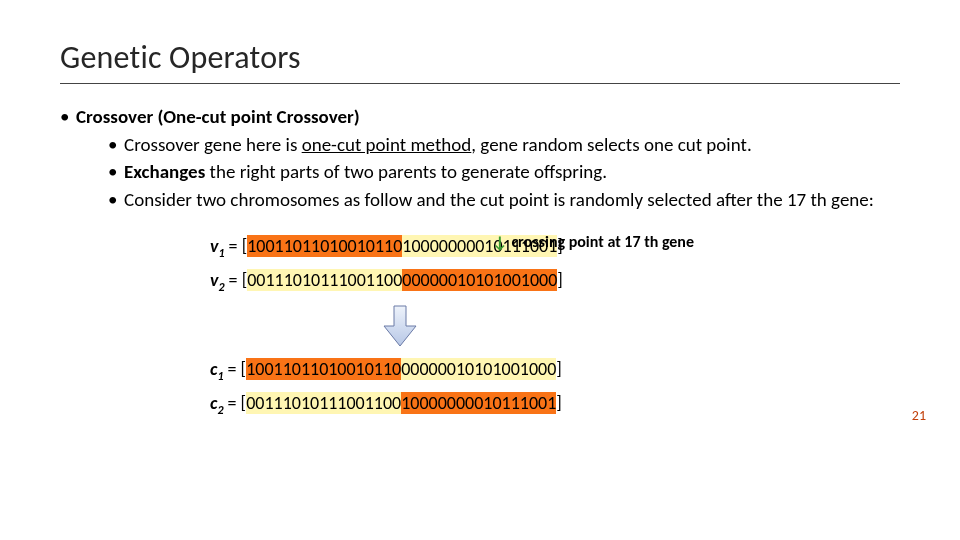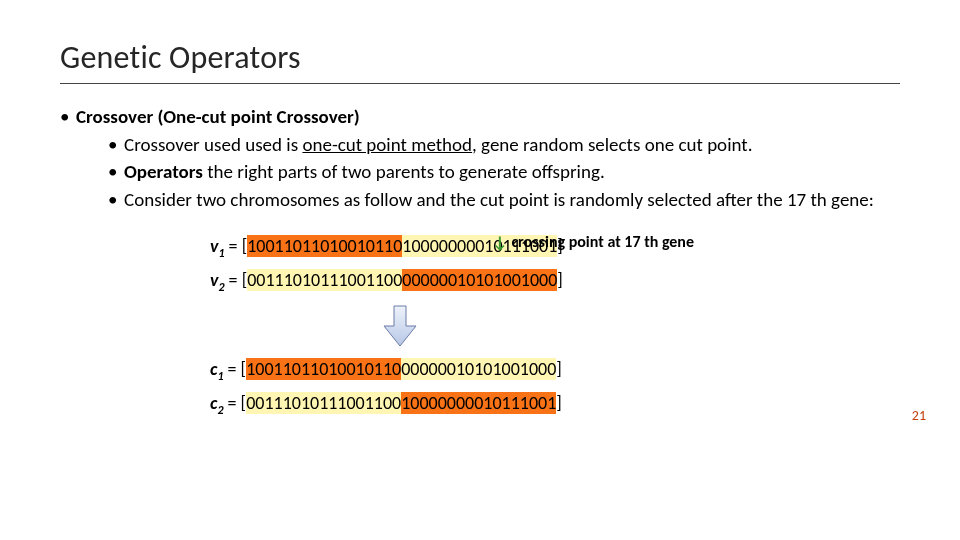--- a/index.html
+++ b/index.html
@@ -115,24 +115,24 @@
 
 <div class="slide">
 
   <div class="title">Genetic Operators</div>
 
   <ul class="bullets">
     <li>
       <span class="bold">Crossover (One-cut point Crossover)</span>
       <ul class="sub">
         <li>
-          <span>Crossover used used is </span><span class="uline">one-cut point method</span><span>, gene random selects one cut point.</span>
+          <span>Crossover gene here is </span><span class="uline">one-cut point method</span><span>, gene random selects one cut point.</span>
         </li>
         <li>
-          <span class="bold">Operators</span><span> the right parts of two parents to generate offspring.</span>
+          <span class="bold">Exchanges</span><span> the right parts of two parents to generate offspring.</span>
         </li>
         <li>Consider two chromosomes as follow and the cut point is randomly selected after the 17 th gene:</li>
       </ul>
     </li>
   </ul>
 
   <div class="diagram">
     <div class="annot">
       <span class="arrow">↓</span><span>crossing point at 17 th gene</span>
     </div>

